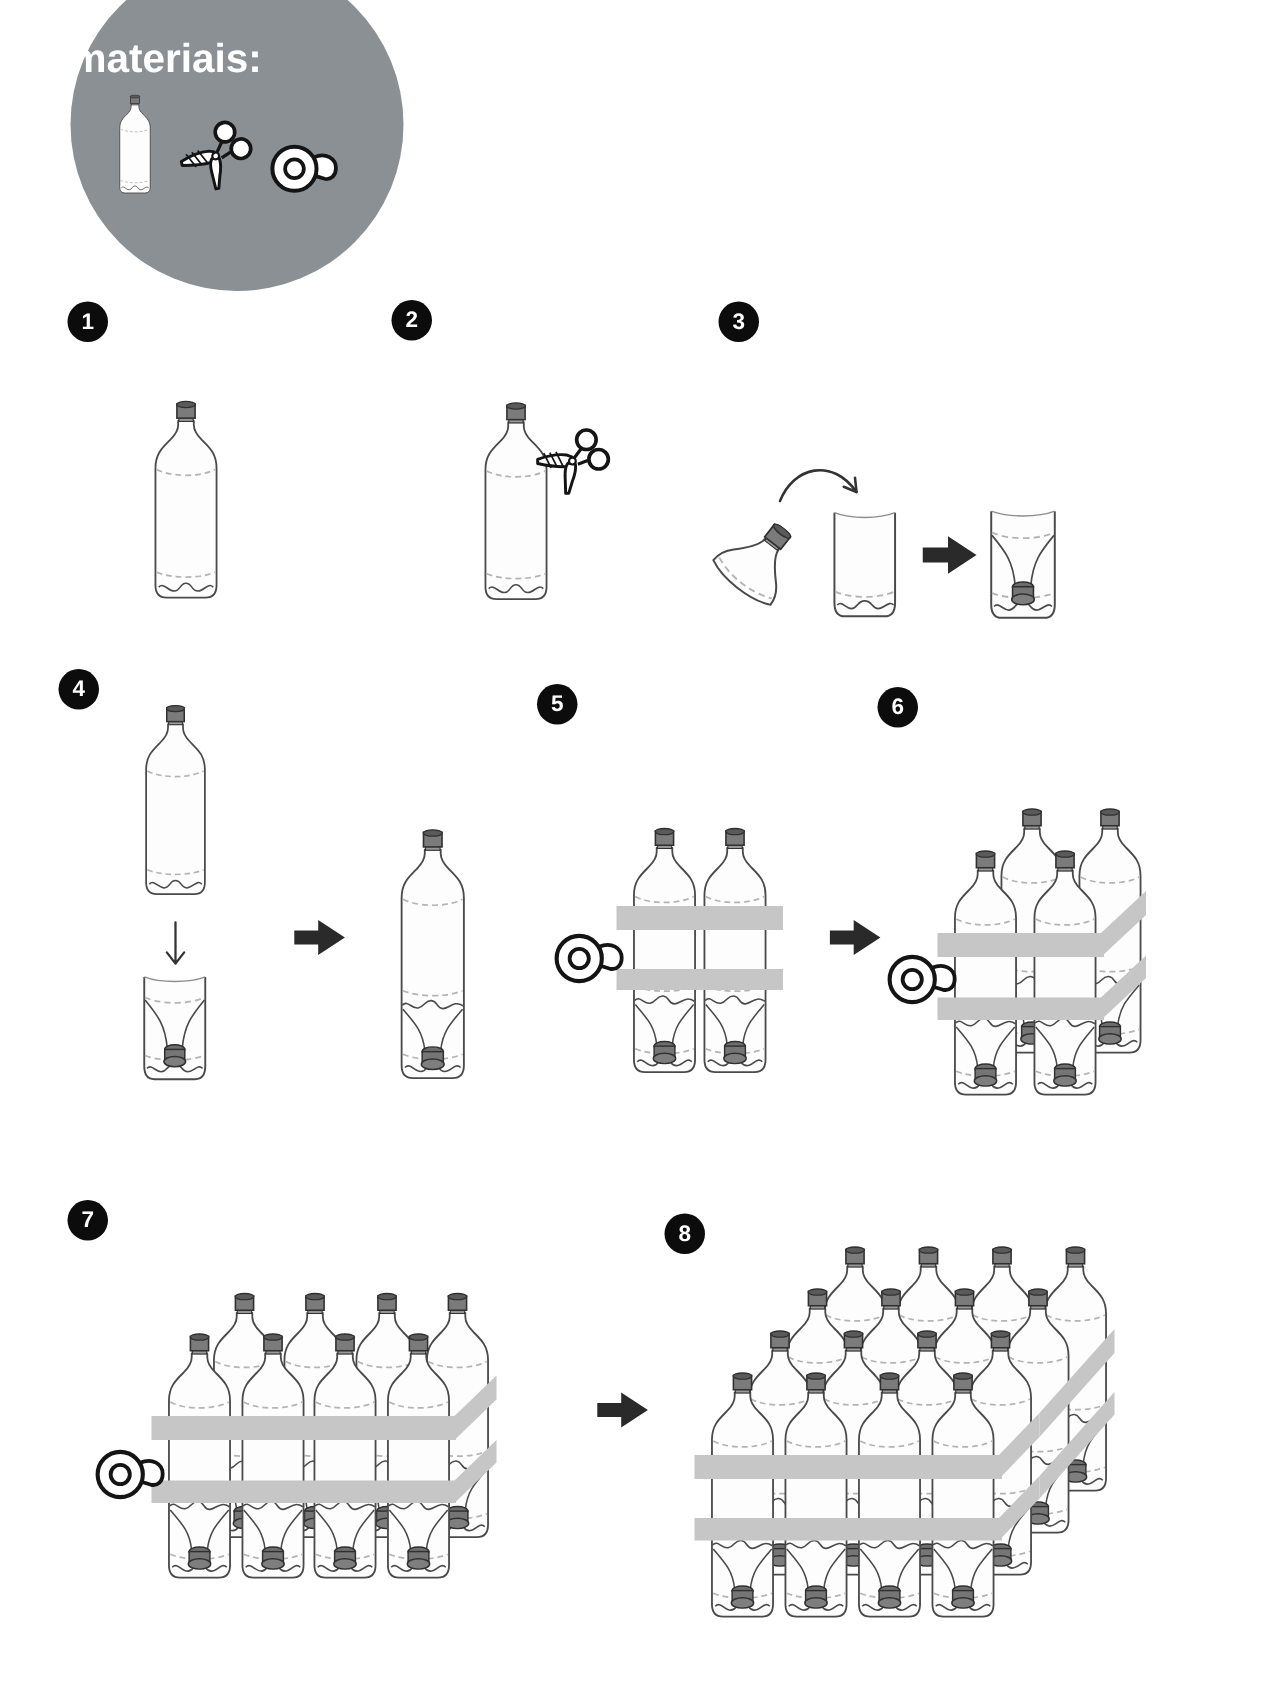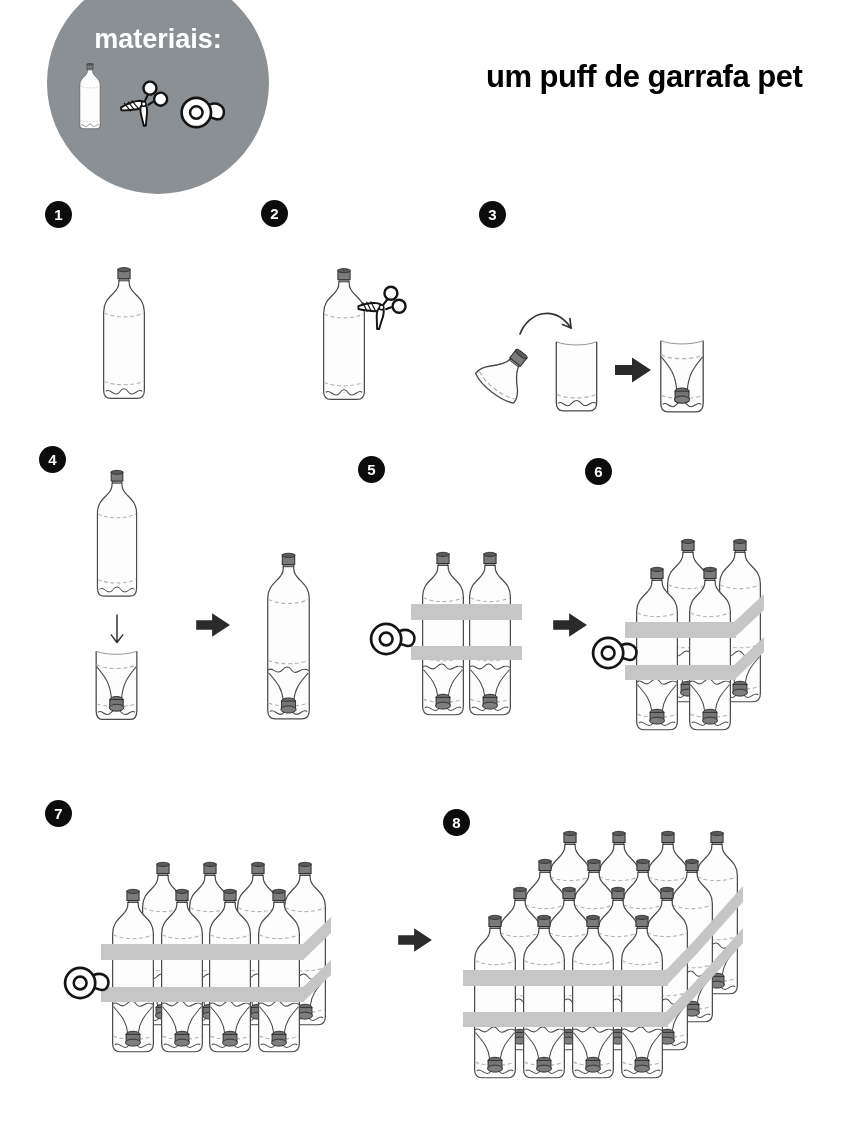--- a/index.html
+++ b/index.html
@@ -5,21 +5,21 @@
   html,body{margin:0;padding:0;background:#ffffff;}
   .canvas{
     position:relative;width:850px;height:1134px;background:#ffffff;
     font-family:"Liberation Sans",sans-serif;overflow:hidden;
   }
   .materials-circle{
     position:absolute;left:47px;top:-28px;width:222px;height:222px;
     border-radius:50%;background:var(--materials-circle,#8b9094);z-index:1;
   }
   .materials-label{
-    position:absolute;left:47px;top:24px;width:222px;text-align:center;
+    position:absolute;left:47px;top:24px;width:222px;
     color:var(--materials-label-text,#ffffff);font-size:27px;font-weight:bold;z-index:3;
   }
   .art{position:absolute;left:0;top:0;z-index:2;}
   .page-title{
     position:absolute;left:428px;top:14px;color:var(--title-text,#000);
     font-size:40px;font-weight:bold;letter-spacing:-0.5px;z-index:3;white-space:nowrap;
   }
   .page-subtitle{
     position:absolute;left:486px;top:59px;color:var(--title-text,#000);
     font-size:31px;font-weight:bold;letter-spacing:-0.5px;z-index:3;white-space:nowrap;
@@ -33,21 +33,20 @@
   .band{fill:var(--tape-band,#c6c6c6);}
 </style>
 </head>
 <body>
 
 <div class="canvas">
 
   <div class="materials-circle"></div>
   <div class="materials-label">materiais:</div>
 
-  <div class="page-subtitle">um puff de garrafa pet</div>
 
   <div class="badge" style="left:45px;top:201px">1</div>
   <div class="badge" style="left:261px;top:200px">2</div>
   <div class="badge" style="left:479px;top:201px">3</div>
   <div class="badge" style="left:39px;top:446px">4</div>
   <div class="badge" style="left:358px;top:456px">5</div>
   <div class="badge" style="left:585px;top:458px">6</div>
   <div class="badge" style="left:45px;top:800px">7</div>
   <div class="badge" style="left:443px;top:809px">8</div>
 

